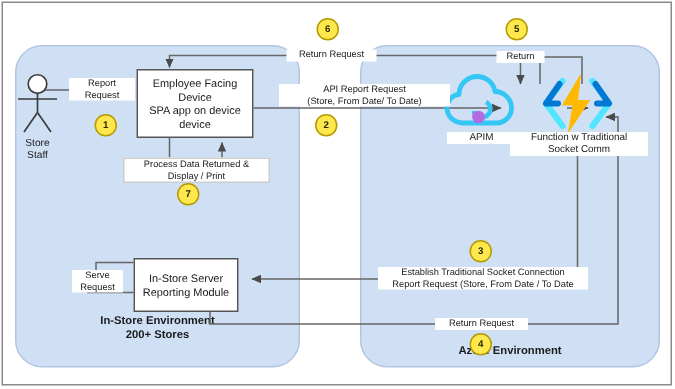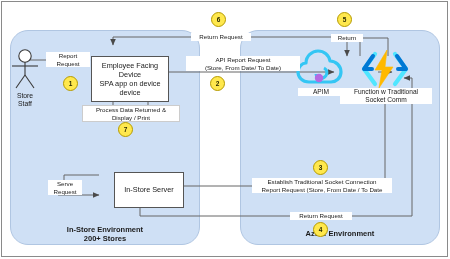--- a/index.html
+++ b/index.html
@@ -33,21 +33,21 @@
       color:#1a1a1a;line-height:8.4px;}
 </style>
 </head>
 <body>
 
 <div id="canvas">
 
   <div class="outer-frame"></div>
 
   <div class="env" id="env-store">
-    <div class="env-caption" style="bottom:1px;margin-top:44px;">
+    <div class="env-caption" style="bottom:17px;margin-top:44px;">
       <div>In-Store Environment</div>
       <div>200+ Stores</div>
     </div>
   </div>
 
   <div class="env" id="env-azure">
     <div class="env-caption" style="bottom:6px;">
       <div>Azure Environment</div>
     </div>
   </div>
@@ -90,32 +90,33 @@
       <line x1="4" y1="18" x2="30" y2="18" stroke="#3a3a3a" stroke-width="1.1"></line>
       <line x1="17" y1="27" x2="8" y2="40" stroke="#3a3a3a" stroke-width="1.1"></line>
       <line x1="17" y1="27" x2="26" y2="40" stroke="#3a3a3a" stroke-width="1.1"></line>
     </svg>
   </div>
   <div class="actor-cap" style="left:6px;top:92px;width:38px;">
     <div>Store</div>
     <div>Staff</div>
   </div>
 
-  <div class="node" id="node-employee" style="left:91px;top:56px;width:78px;height:46px;">
+  <div class="node" id="node-employee" style="left:91px;top:46px;width:78px;height:46px;">
     <div>
       <div>Employee Facing</div>
       <div>Device</div>
       <div>SPA app on device</div>
       <div>device</div>
     </div>
   </div>
 
-  <div class="node" id="node-server" style="left:114px;top:172px;width:70px;height:36px;">
+  <div class="node" id="node-server" style="left:89px;top:172px;width:70px;height:36px;">
     <div>
       <div>In-Store Server</div>
+      <div>Reporting Module</div>
     </div>
   </div>
 
   <div style="position:absolute;left:296px;top:48px;width:50px;height:42px;">
     <svg width="50" height="42" viewBox="0 0 50 42">
       <path d="M13,34 C6,34 2,29 2,24 C2,19 6,15 10,15 C10,8 16,3 22,3
                C28,3 33,7 34,13 C40,13 45,18 45,24 C45,30 40,34 35,34 Z" fill="none" stroke="#34c6f4" stroke-width="3.2" stroke-linejoin="round"></path>
       <path d="M28,20 C32,22 32,28 27,30 C23,31.5 20,29 20,26" fill="none" stroke="#34c6f4" stroke-width="3"></path>
       <circle cx="23" cy="30" r="4.2" fill="#b36ae2"></circle>
     </svg>

